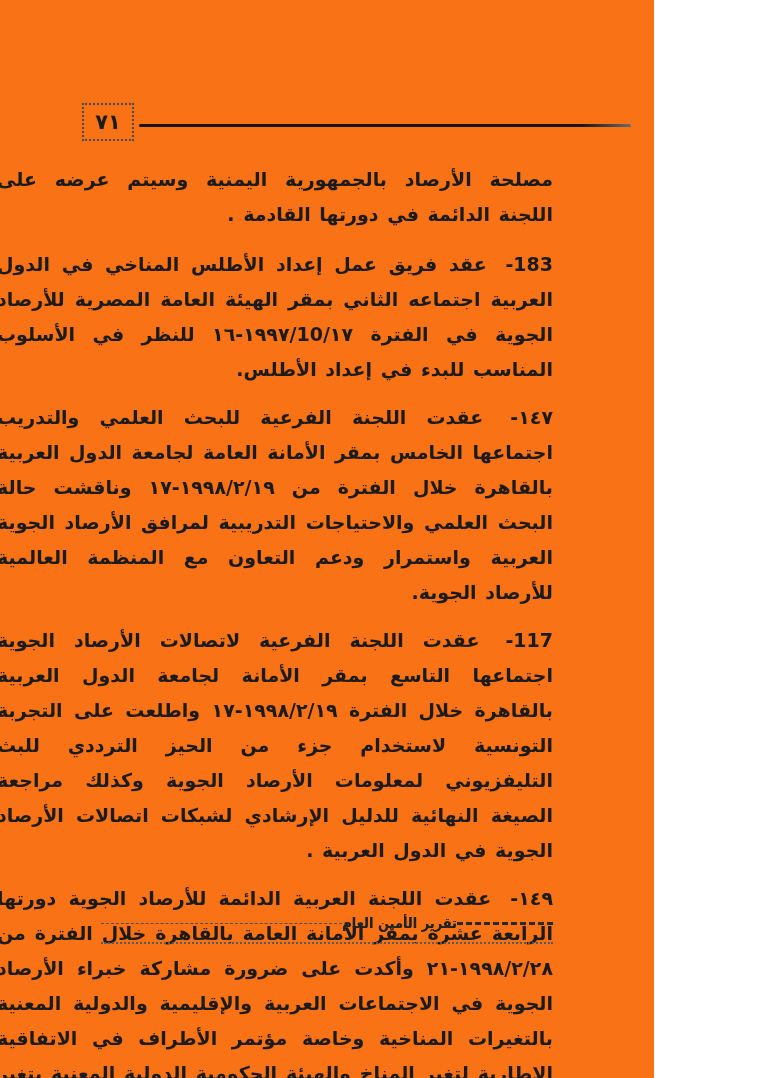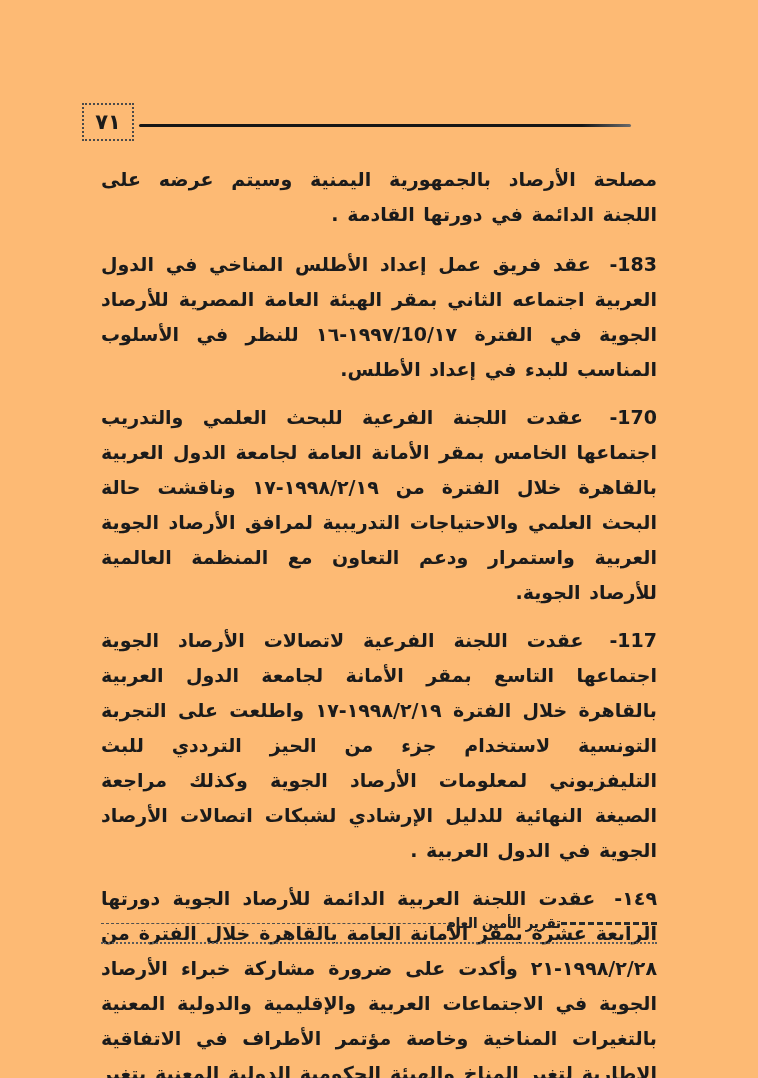--- a/index.html
+++ b/index.html
@@ -5,22 +5,22 @@
   * { margin: 0; padding: 0; box-sizing: border-box; }
   html, body { background: #ffffff; }
   body {
     width: 758px; height: 1078px;
     font-family: "DejaVu Sans", sans-serif;
     color: #1b1b1b;
     overflow: hidden;
   }
   .page {
     position: relative;
-    width: 758px; height: 1078px;
-    background: #fdba74;
+    width: 654px; height: 1078px;
+    background: #f97316;
     overflow: hidden;
   }
 
   
   .page-number-box {
     position: absolute;
     left: 82px; top: 103px;
     min-width: 52px; height: 38px;
     border: 2px dotted #4a4a4a;
     display: flex; align-items: center; justify-content: center;
@@ -96,21 +96,21 @@
   <div class="body-text">
 
     <p class="para intro">مصلحة الأرصاد بالجمهورية اليمنية وسيتم عرضه على اللجنة الدائمة في دورتها القادمة .</p>
 
     <p class="para item">
       <span class="num">183-</span>
       <span class="txt">عقد فريق عمل إعداد الأطلس المناخي في الدول العربية اجتماعه الثاني بمقر الهيئة العامة المصرية للأرصاد الجوية في الفترة ١٩٩٧/10/١٧-١٦ للنظر في الأسلوب المناسب للبدء في إعداد الأطلس.</span>
     </p>
 
     <p class="para item">
-      <span class="num">170-</span>
+      <span class="num">١٤٧-</span>
       <span class="txt">عقدت اللجنة الفرعية للبحث العلمي والتدريب اجتماعها الخامس بمقر الأمانة العامة لجامعة الدول العربية بالقاهرة خلال الفترة من ١٩٩٨/٢/١٩-١٧ وناقشت حالة البحث العلمي والاحتياجات التدريبية لمرافق الأرصاد الجوية العربية واستمرار ودعم التعاون مع المنظمة العالمية للأرصاد الجوية.</span>
     </p>
 
     <p class="para item">
       <span class="num">117-</span>
       <span class="txt">عقدت اللجنة الفرعية لاتصالات الأرصاد الجوية اجتماعها التاسع بمقر الأمانة لجامعة الدول العربية بالقاهرة خلال الفترة ١٩٩٨/٢/١٩-١٧ واطلعت على التجربة التونسية لاستخدام جزء من الحيز الترددي للبث التليفزيوني لمعلومات الأرصاد الجوية وكذلك مراجعة الصيغة النهائية للدليل الإرشادي لشبكات اتصالات الأرصاد الجوية في الدول العربية .</span>
     </p>
 
     <p class="para item">
       <span class="num">١٤٩-</span>

